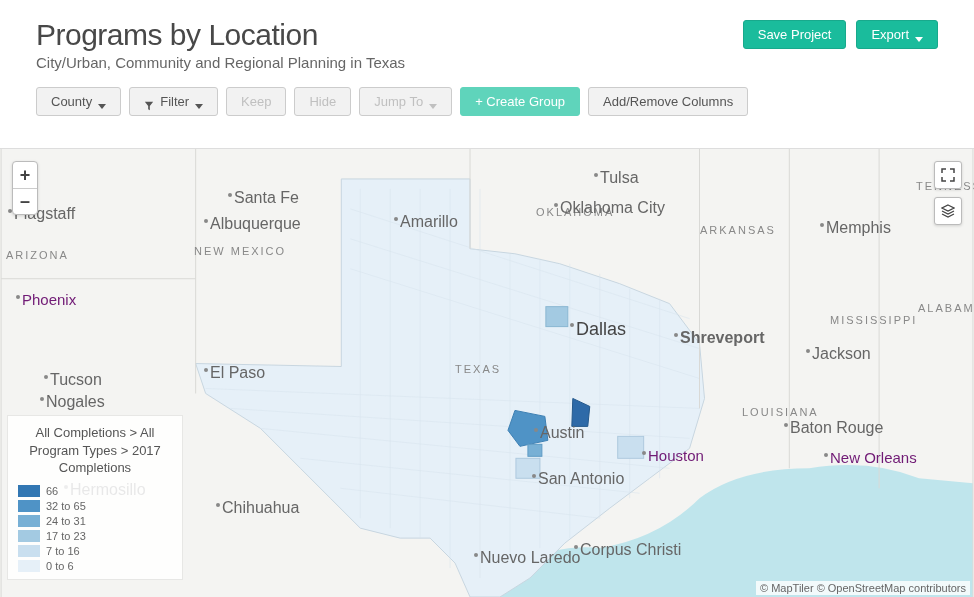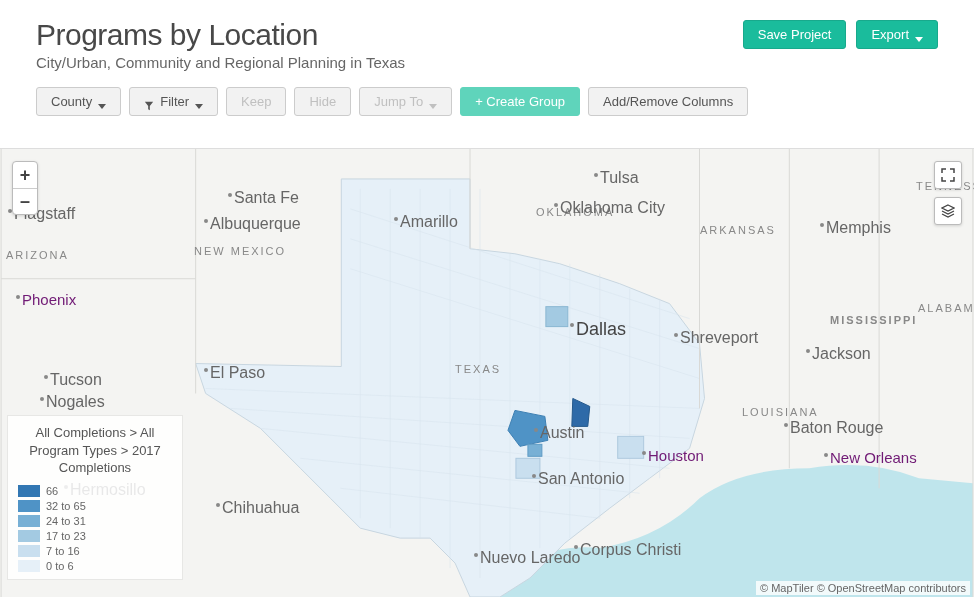--- a/index.html
+++ b/index.html
@@ -225,21 +225,21 @@
     <rect x="618" y="288" width="26" height="22" fill="#c9dfef" stroke="#aec9de"></rect>
   </svg>
 
   <div id="state-labels">
       <div class="state-label" style="left: 6px; top: 100px;">ARIZONA</div>
       <div class="state-label" style="left: 194px; top: 96px;">NEW MEXICO</div>
       <div class="state-label" style="left: 536px; top: 57px;">OKLAHOMA</div>
       <div class="state-label" style="left: 455px; top: 214px;">TEXAS</div>
       <div class="state-label" style="left: 700px; top: 75px;">ARKANSAS</div>
       <div class="state-label" style="left: 742px; top: 257px;">LOUISIANA</div>
-      <div class="state-label" style="left: 830px; top: 165px; font-weight: bold;">MISSISSIPPI</div>
+      <div class="state-label" style="left: 830px; top: 165px;">MISSISSIPPI</div>
       <div class="state-label" style="left: 918px; top: 153px;">ALABAMA</div>
       <div class="state-label" style="left: 916px; top: 31px;">TENNESSEE</div>
     </div>
 
   <div id="city-labels">
       <div class="city-dot" style="left: 8px; top: 60px;"></div>
       <div class="city-label " style="left: 14px; top: 56px;">Flagstaff</div>
       <div class="city-dot" style="left: 16px; top: 146px;"></div>
       <div class="city-label big" style="left: 22px; top: 142px;">Phoenix</div>
       <div class="city-dot" style="left: 44px; top: 226px;"></div>
@@ -266,21 +266,21 @@
       <div class="city-label " style="left: 540px; top: 275px;">Austin</div>
       <div class="city-dot" style="left: 532px; top: 325px;"></div>
       <div class="city-label " style="left: 538px; top: 321px;">San Antonio</div>
       <div class="city-dot" style="left: 642px; top: 302px;"></div>
       <div class="city-label big" style="left: 648px; top: 298px;">Houston</div>
       <div class="city-dot" style="left: 574px; top: 396px;"></div>
       <div class="city-label " style="left: 580px; top: 392px;">Corpus Christi</div>
       <div class="city-dot" style="left: 474px; top: 404px;"></div>
       <div class="city-label " style="left: 480px; top: 400px;">Nuevo Laredo</div>
       <div class="city-dot" style="left: 674px; top: 184px;"></div>
-      <div class="city-label " style="left: 680px; top: 180px;">Shreveport</div>
+      <div class="city-label " style="left: 680px; top: 180px; font-weight: bold;">Shreveport</div>
       <div class="city-dot" style="left: 820px; top: 74px;"></div>
       <div class="city-label " style="left: 826px; top: 70px;">Memphis</div>
       <div class="city-dot" style="left: 806px; top: 200px;"></div>
       <div class="city-label " style="left: 812px; top: 196px;">Jackson</div>
       <div class="city-dot" style="left: 784px; top: 274px;"></div>
       <div class="city-label " style="left: 790px; top: 270px;">Baton Rouge</div>
       <div class="city-dot" style="left: 824px; top: 304px;"></div>
       <div class="city-label big" style="left: 830px; top: 300px;">New Orleans</div>
       <div class="city-dot" style="left: 64px; top: 336px;"></div>
       <div class="city-label " style="left: 70px; top: 332px;">Hermosillo</div>

